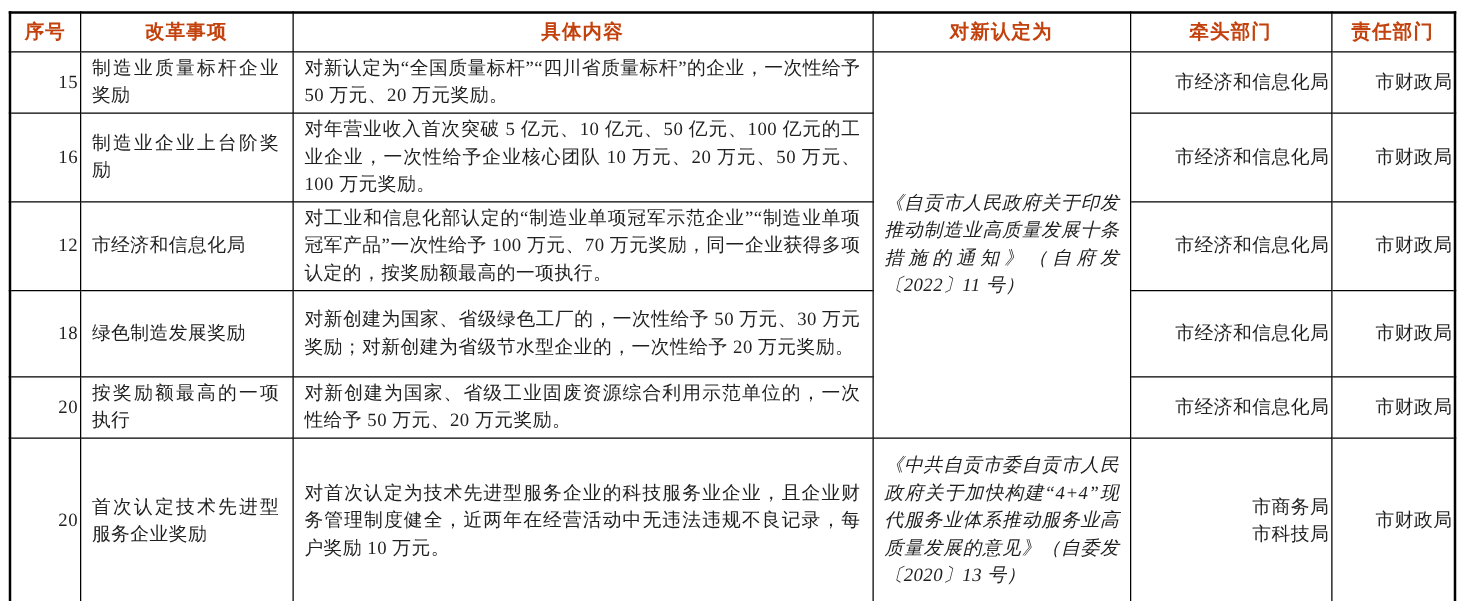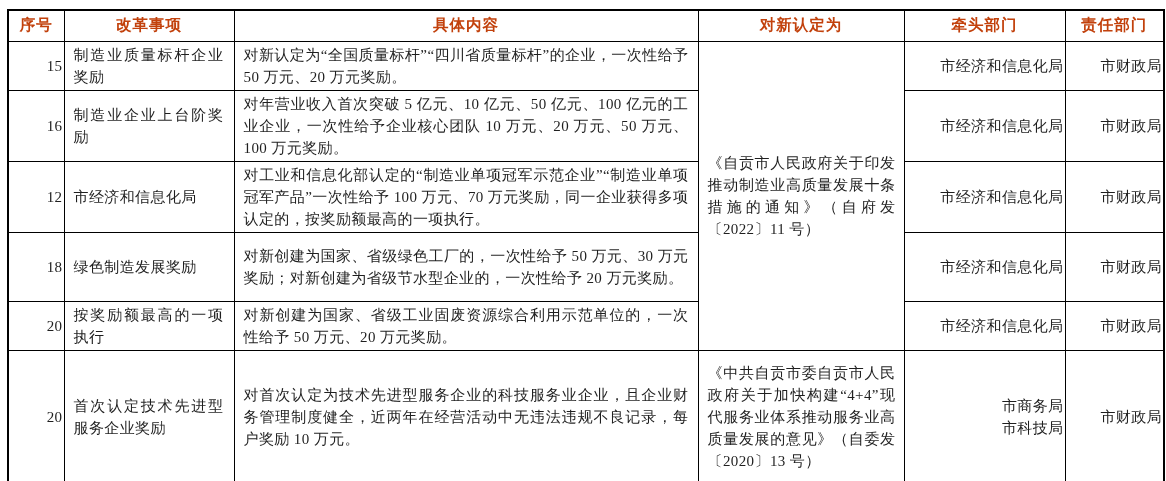--- a/index.html
+++ b/index.html
@@ -59,20 +59,21 @@
   }
   td.c-content {
     text-align: justify;
     text-justify: inter-character;
     padding: 2px 9px 2px 9px;
   }
   td.c-policy {
     text-align: justify;
     text-justify: inter-character;
     padding: 2px 8px 2px 9px;
+    font-style: italic;
   }
   td.c-lead, td.c-resp {
     text-align: right;
     white-space: pre-line;
   }
 </style>
 </head>
 <body>
 
 <div class="sheet">

